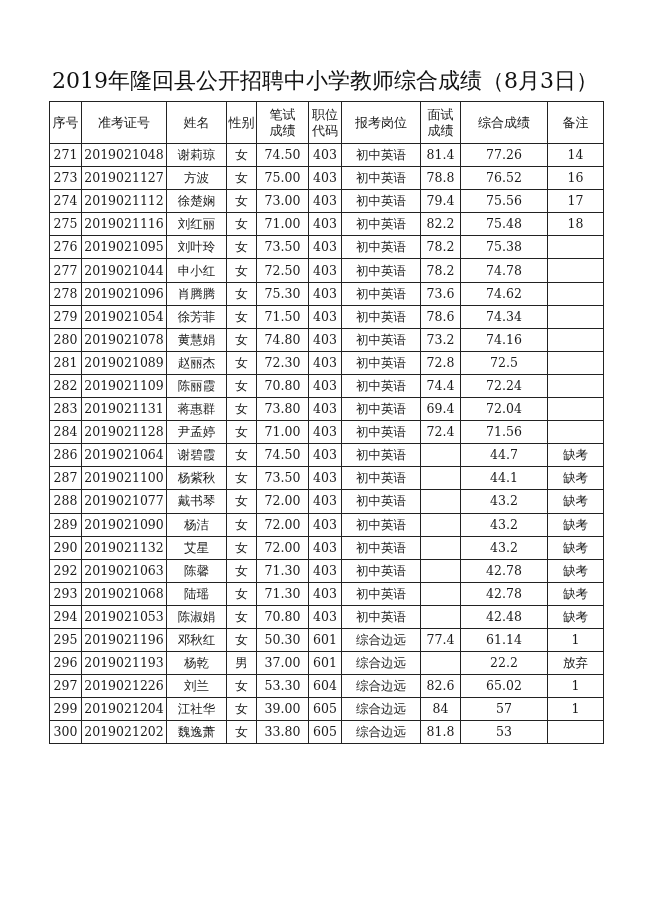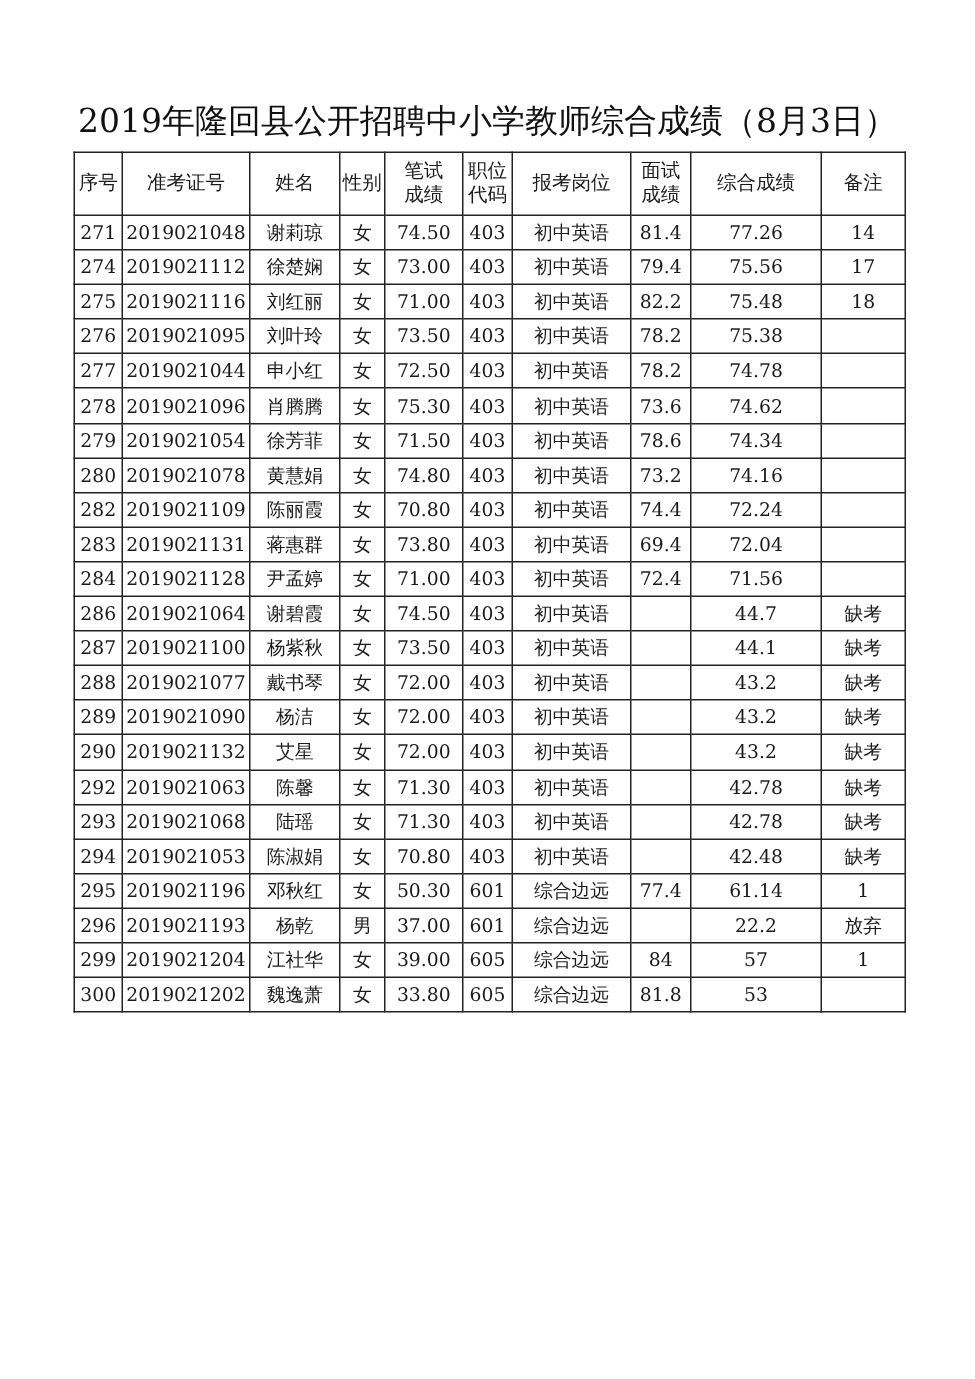--- a/index.html
+++ b/index.html
@@ -63,20 +63,32 @@
         <td>谢莉琼</td>
         <td>女</td>
         <td>74.50</td>
         <td>403</td>
         <td>初中英语</td>
         <td>81.4</td>
         <td>77.26</td>
         <td>14</td>
       </tr>
       <tr>
+        <td>273</td>
+        <td>2019021127</td>
+        <td>方波</td>
+        <td>女</td>
+        <td>75.00</td>
+        <td>403</td>
+        <td>初中英语</td>
+        <td>78.8</td>
+        <td>76.52</td>
+        <td>16</td>
+      </tr>
+      <tr>
         <td>274</td>
         <td>2019021112</td>
         <td>徐楚娴</td>
         <td>女</td>
         <td>73.00</td>
         <td>403</td>
         <td>初中英语</td>
         <td>79.4</td>
         <td>75.56</td>
         <td>17</td>
@@ -144,20 +156,32 @@
       <tr>
         <td>280</td>
         <td>2019021078</td>
         <td>黄慧娟</td>
         <td>女</td>
         <td>74.80</td>
         <td>403</td>
         <td>初中英语</td>
         <td>73.2</td>
         <td>74.16</td>
+        <td></td>
+      </tr>
+      <tr>
+        <td>281</td>
+        <td>2019021089</td>
+        <td>赵丽杰</td>
+        <td>女</td>
+        <td>72.30</td>
+        <td>403</td>
+        <td>初中英语</td>
+        <td>72.8</td>
+        <td>72.5</td>
         <td></td>
       </tr>
       <tr>
         <td>282</td>
         <td>2019021109</td>
         <td>陈丽霞</td>
         <td>女</td>
         <td>70.80</td>
         <td>403</td>
         <td>初中英语</td>
@@ -303,20 +327,32 @@
         <td>杨乾</td>
         <td>男</td>
         <td>37.00</td>
         <td>601</td>
         <td>综合边远</td>
         <td></td>
         <td>22.2</td>
         <td>放弃</td>
       </tr>
       <tr>
+        <td>297</td>
+        <td>2019021226</td>
+        <td>刘兰</td>
+        <td>女</td>
+        <td>53.30</td>
+        <td>604</td>
+        <td>综合边远</td>
+        <td>82.6</td>
+        <td>65.02</td>
+        <td>1</td>
+      </tr>
+      <tr>
         <td>299</td>
         <td>2019021204</td>
         <td>江社华</td>
         <td>女</td>
         <td>39.00</td>
         <td>605</td>
         <td>综合边远</td>
         <td>84</td>
         <td>57</td>
         <td>1</td>

